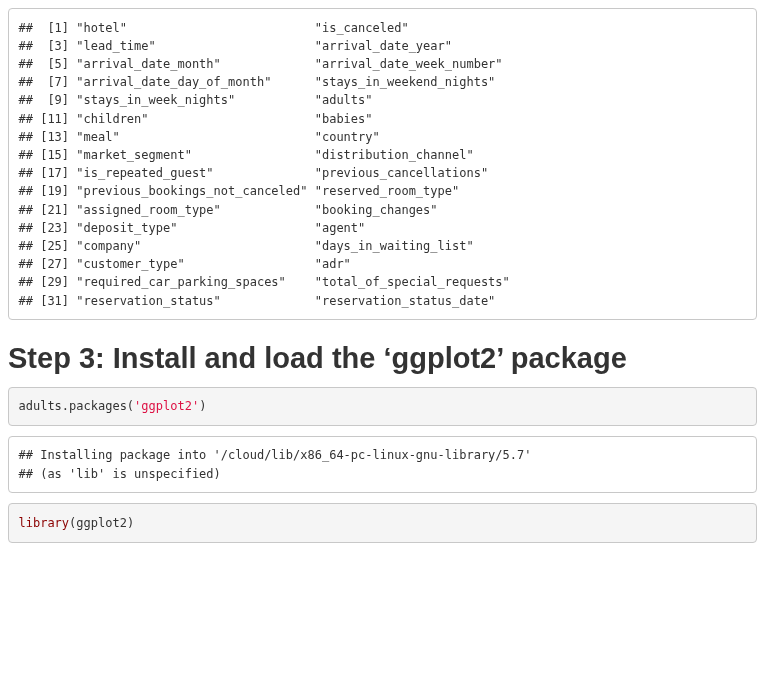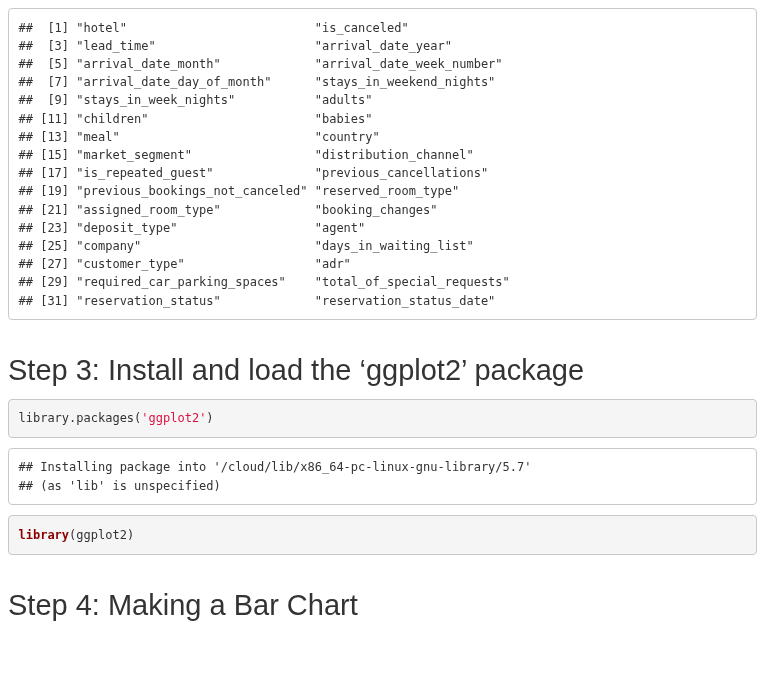--- a/index.html
+++ b/index.html
@@ -29,28 +29,28 @@
     color:var(--text);
     border:1px solid var(--block_border);
     border-radius:4px;
     white-space:pre;
     overflow:hidden;
   }
   pre.output{background:#ffffff;}
   pre.code{background:var(--code_bg);}
   h2{
     font-family:"Liberation Sans",sans-serif;
-    font-weight:400;
+    font-weight:700;
     font-size:29px;
     line-height:1.12;
     color:var(--text);
-    margin:34px 0 12px 0;
+    margin:22px 0 12px 0;
   }
   .str{color:var(--string);}
-  .kw{color:var(--keyword);font-weight:bold;}
+  .kw{color:var(--keyword);font-weight:normal;}
 </style>
 </head>
 <body>
 
 <div class="doc">
 
   <pre class="output">##  [1] "hotel"                          "is_canceled"
 ##  [3] "lead_time"                      "arrival_date_year"
 ##  [5] "arrival_date_month"             "arrival_date_week_number"
 ##  [7] "arrival_date_day_of_month"      "stays_in_weekend_nights"
@@ -62,23 +62,22 @@
 ## [19] "previous_bookings_not_canceled" "reserved_room_type"
 ## [21] "assigned_room_type"             "booking_changes"
 ## [23] "deposit_type"                   "agent"
 ## [25] "company"                        "days_in_waiting_list"
 ## [27] "customer_type"                  "adr"
 ## [29] "required_car_parking_spaces"    "total_of_special_requests"
 ## [31] "reservation_status"             "reservation_status_date"</pre>
 
   <h2>Step 3: Install and load the ‘ggplot2’ package</h2>
 
-  <pre class="code"><span>library.packages(</span><span class="str">'ggplot2'</span><span>)</span></pre>
+  <pre class="code"><span>adults.packages(</span><span class="str">'ggplot2'</span><span>)</span></pre>
 
   <pre class="output">## Installing package into '/cloud/lib/x86_64-pc-linux-gnu-library/5.7'
 ## (as 'lib' is unspecified)</pre>
 
   <pre class="code"><span class="kw">library</span><span>(ggplot2)</span></pre>
 
-  <h2>Step 4: Making a Bar Chart</h2>
 
 
 </div>
 
 </body></html>

